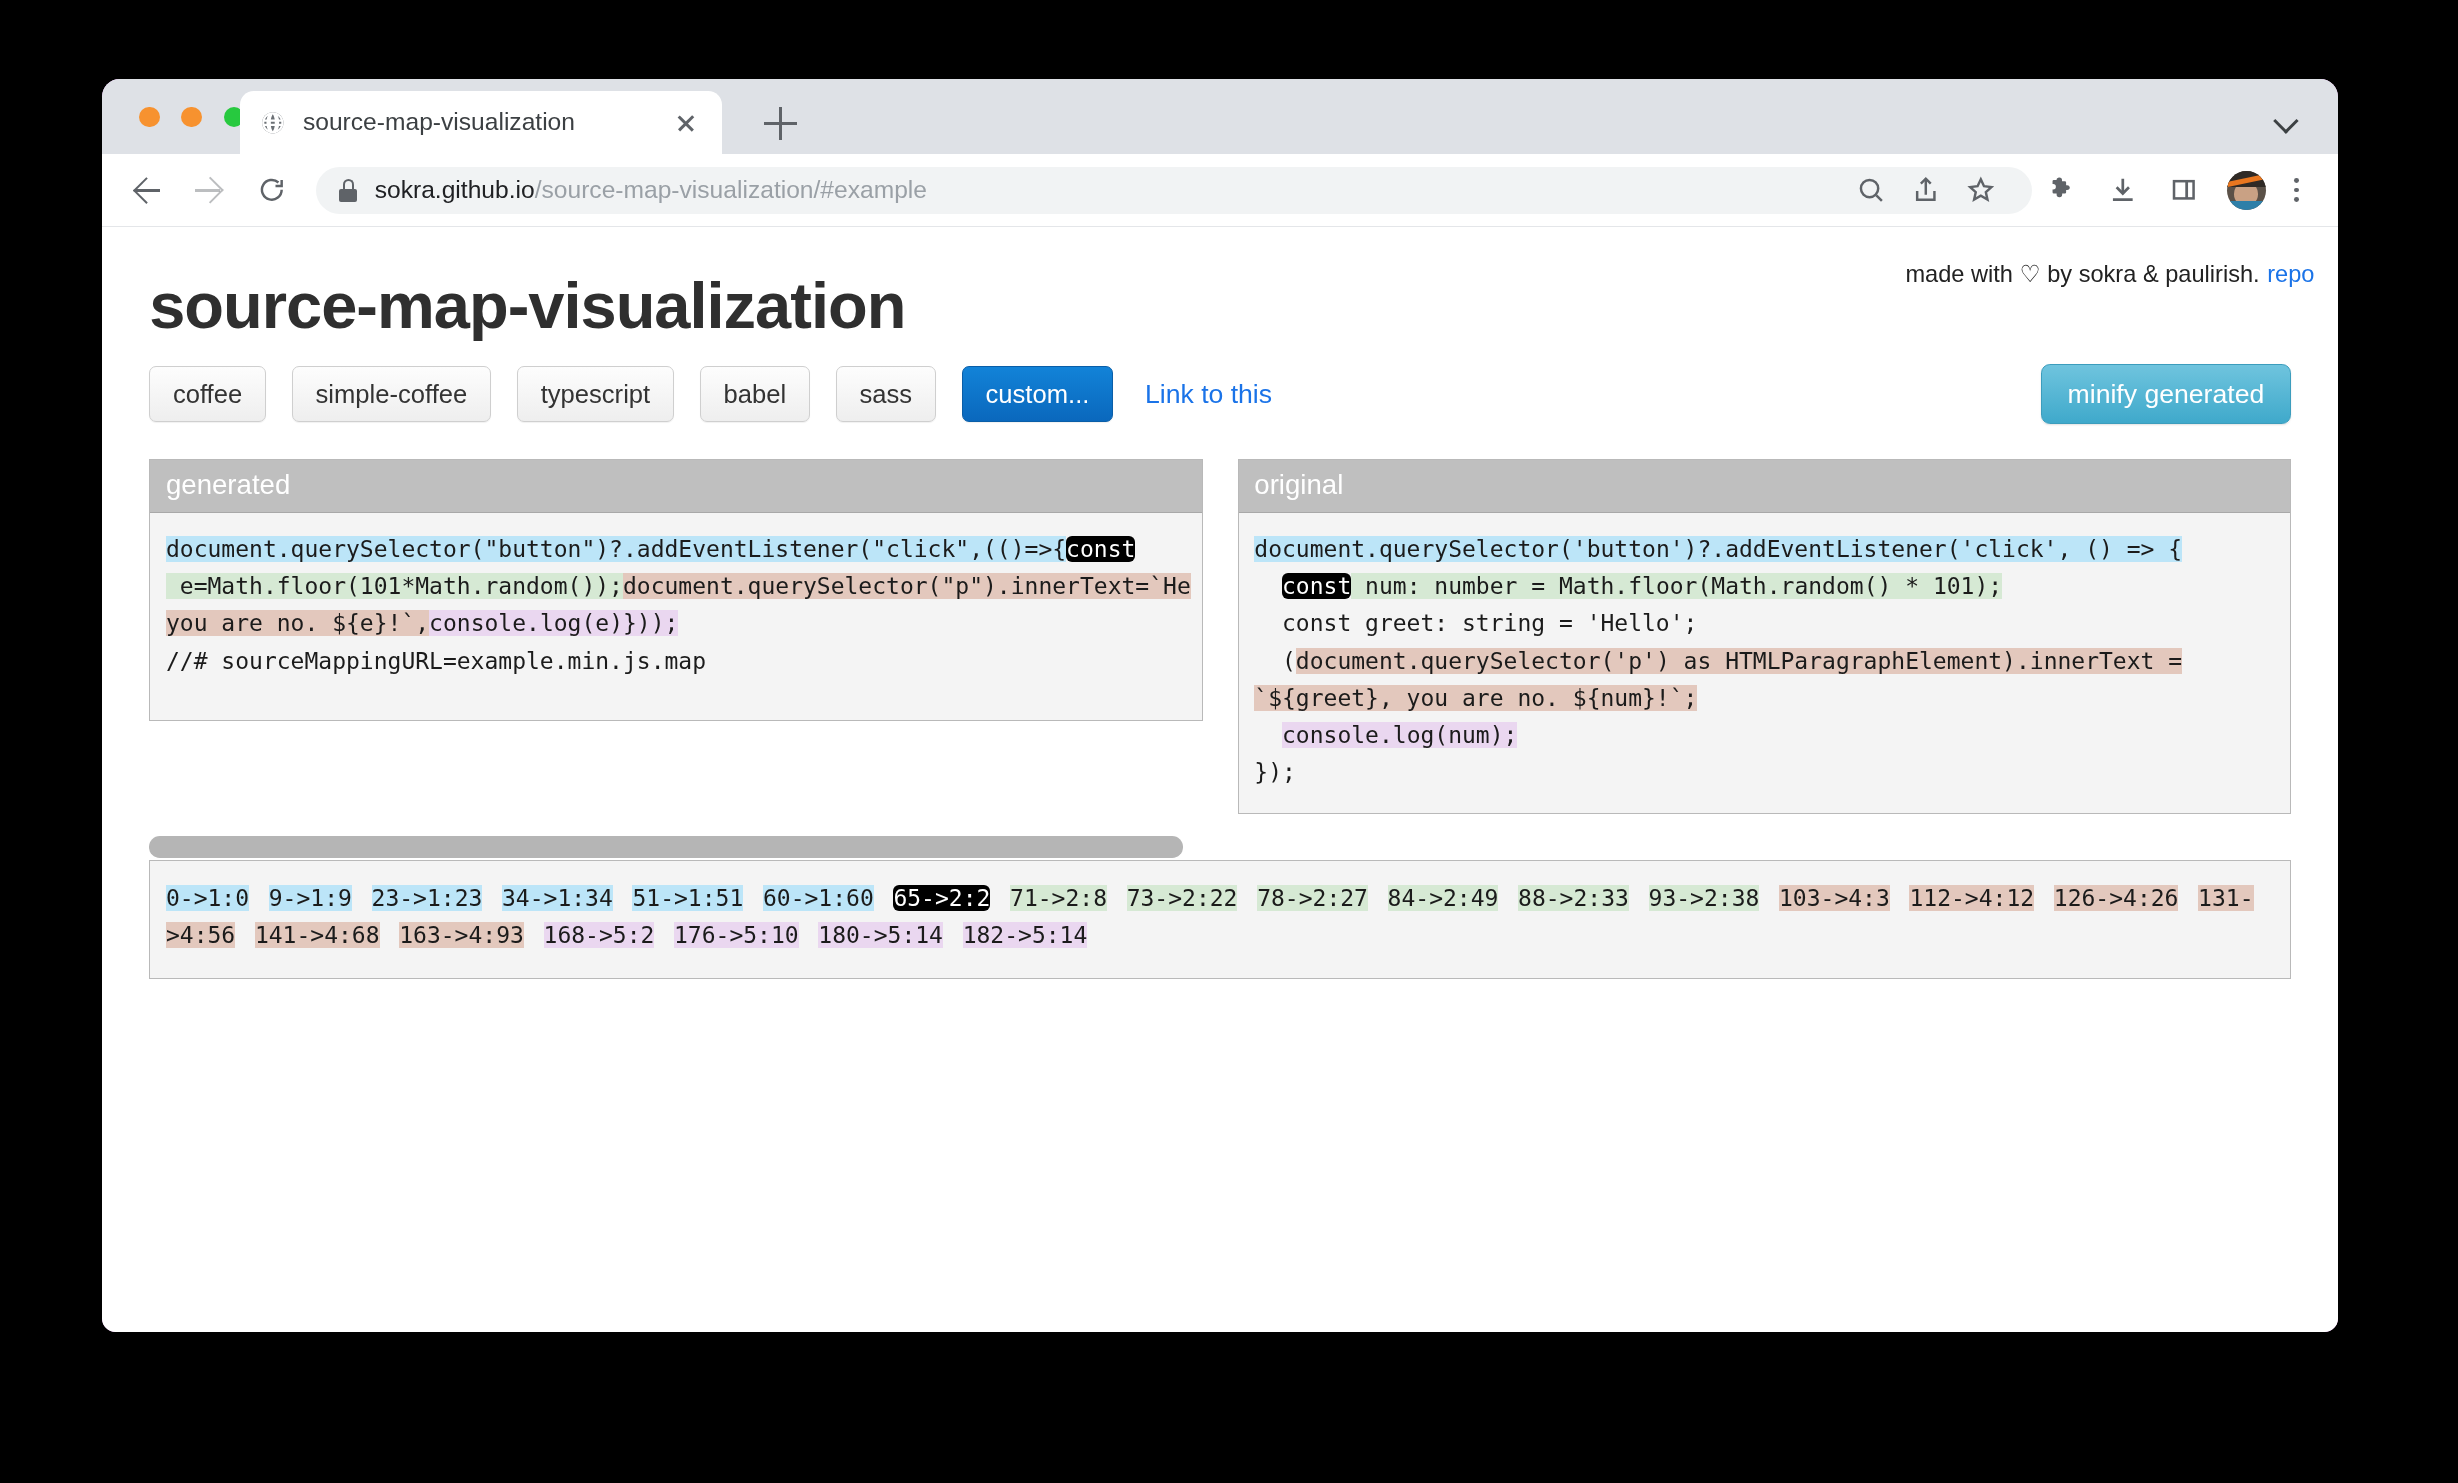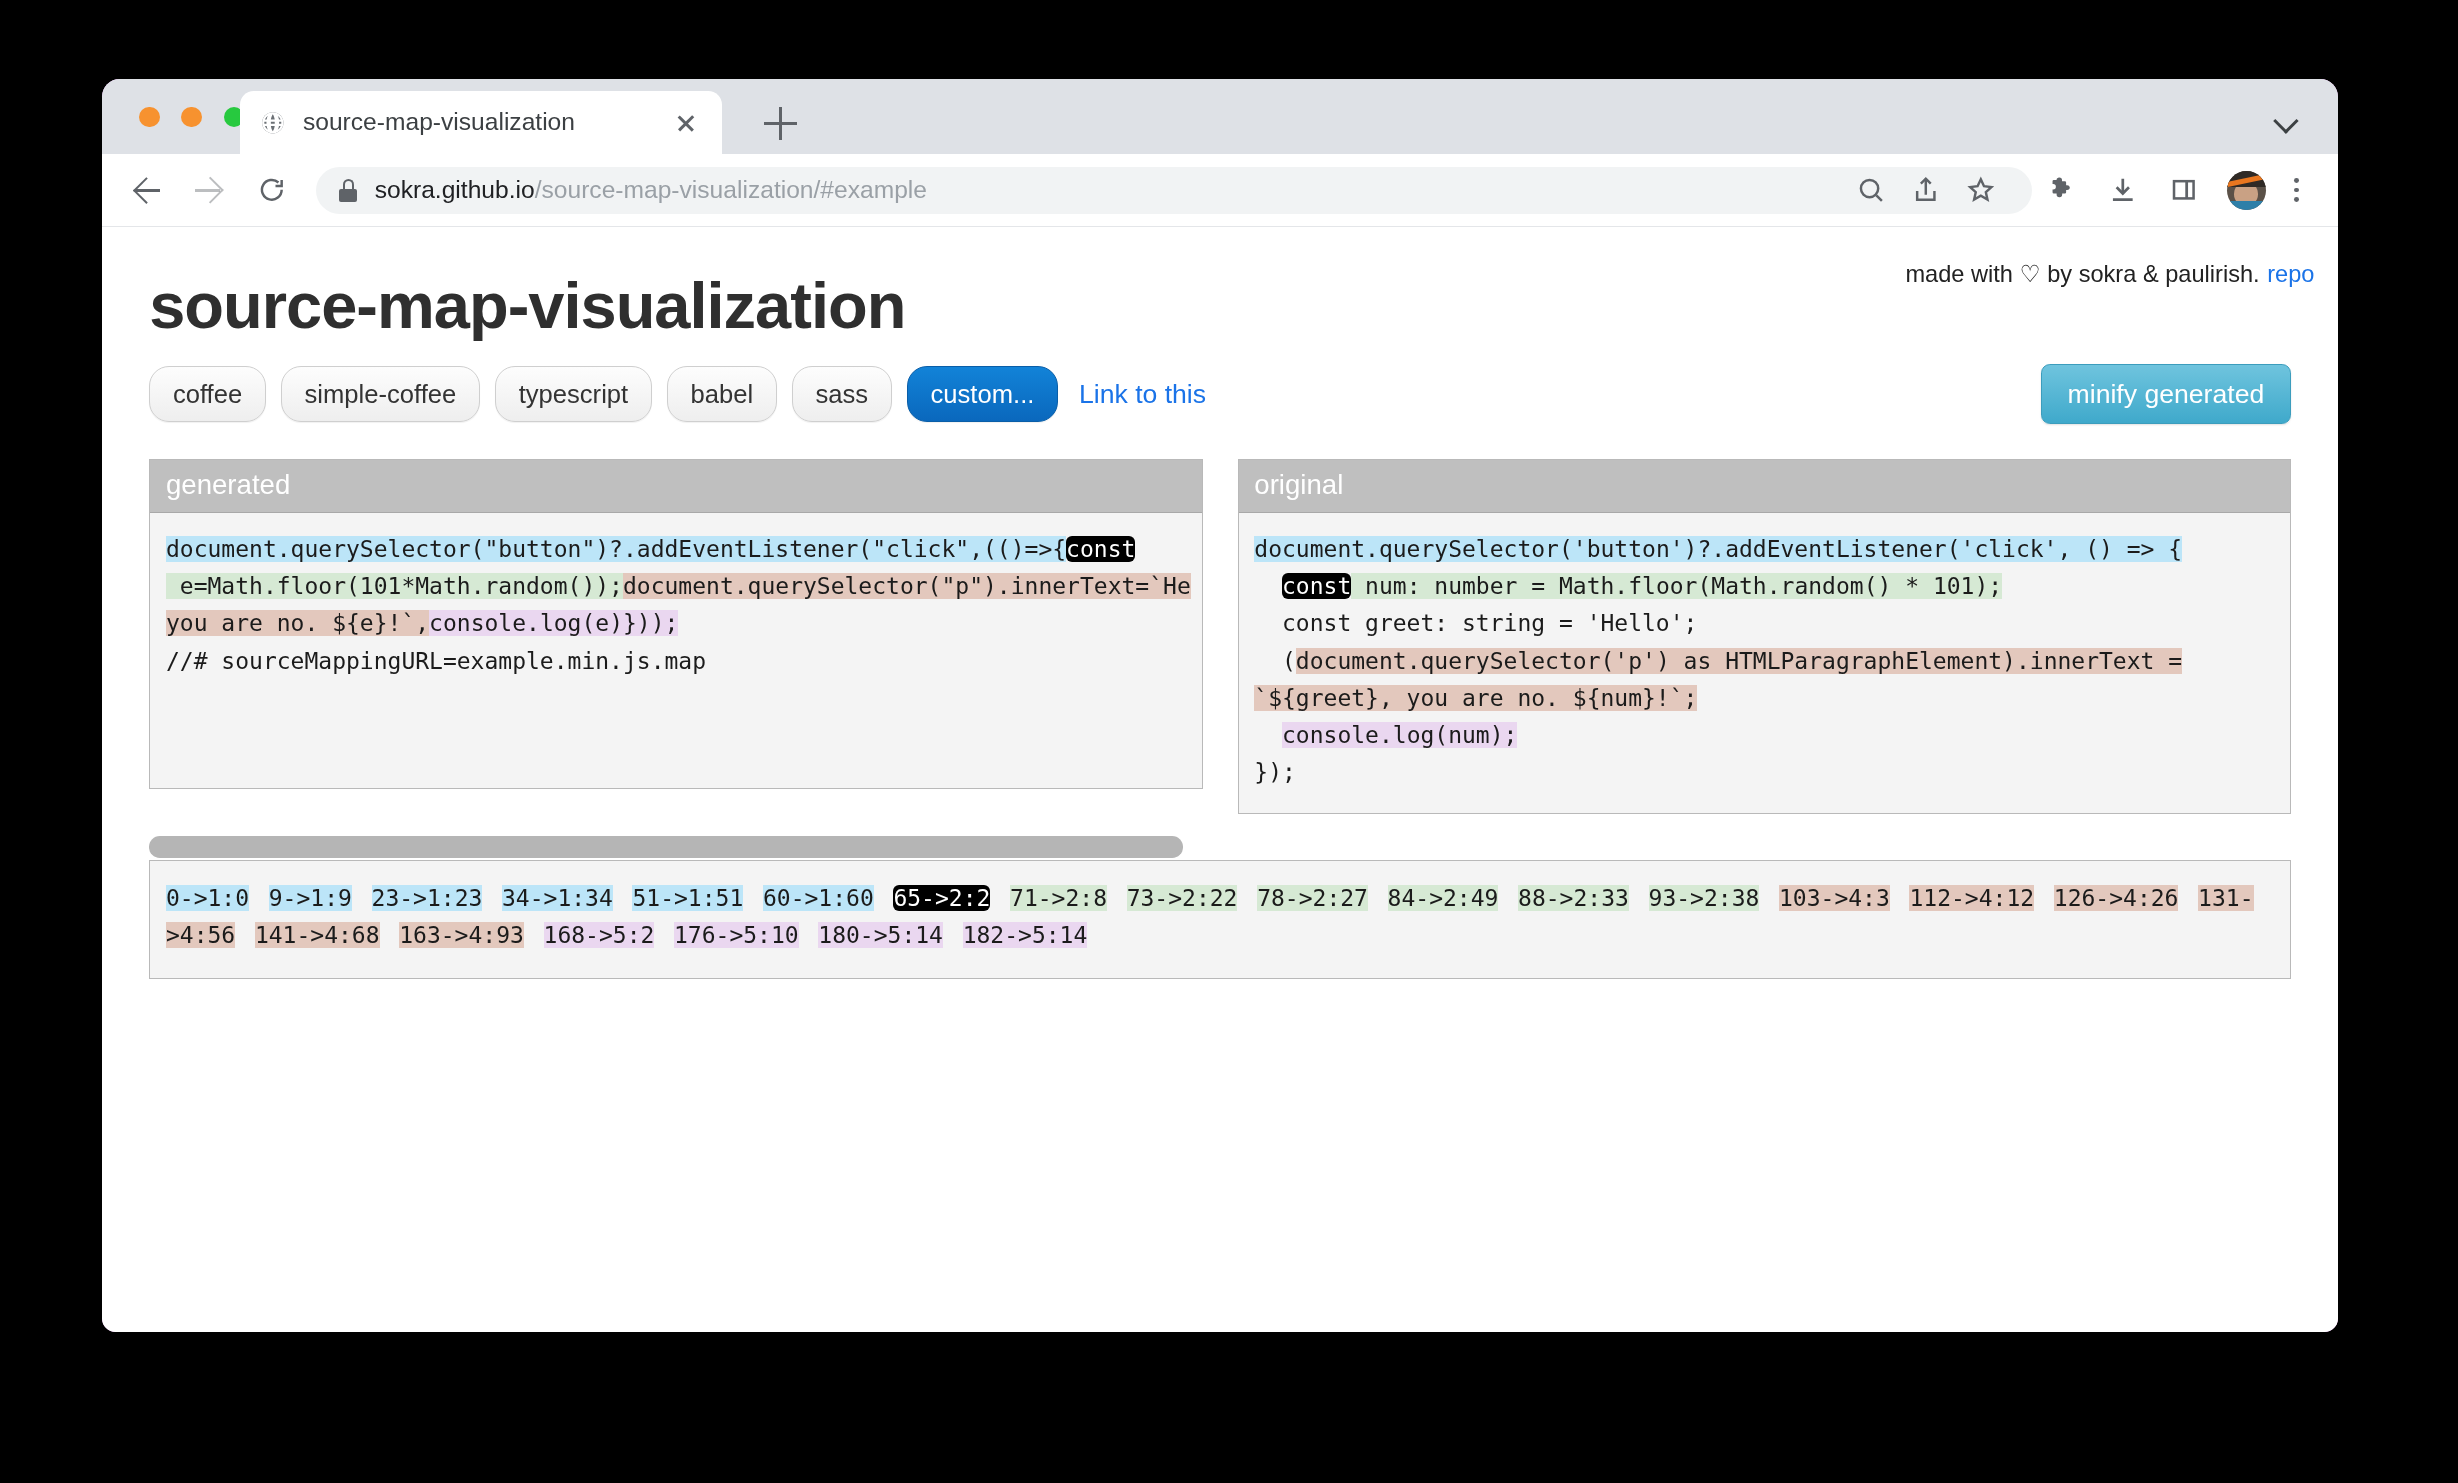--- a/index.html
+++ b/index.html
@@ -122,23 +122,23 @@
     font-family:"Liberation Sans Narrow","Liberation Sans",sans-serif;
     font-weight:700; font-size:65px; letter-spacing:-1px;
     color:#2f2f2f; line-height:1.05;
   }
   .btnrow { display:flex; align-items:center; padding:25.6px 0 0 23.6px; position:relative; }
   .btn {
     font-family:"Liberation Sans",sans-serif;
     font-size:25.6px; color:#333;
     background:linear-gradient(#fdfdfd,#eeeeee);
     border:1px solid #cfcfcf;
-    border-radius:20px;
+    border-radius:7px;
     padding:12.8px 22.7px;
-    margin-right:15px;
+    margin-right:26px;
     box-shadow:0 1px 1px rgba(0,0,0,.06);
     cursor:pointer;
   }
   .btn.active {
     background:linear-gradient(#1283d8,#0a68bd);
     border-color:#0a5ea8;
     color:#fff;
   }
   .linkthis { font-size:26.6px; color:#1a73e8; text-decoration:none; margin-left:5.9px; }
   .minify {
@@ -159,21 +159,21 @@
     border-bottom:1px solid #a8a8a8;
   }
   .code {
     font-family:"DejaVu Sans Mono","Liberation Mono",monospace;
     font-size:23px; line-height:1.62;
     color:#1b1b1b; padding:17.7px 15.8px 21.7px 15.8px;
     white-space:pre-wrap; word-break:normal;
     background:#f4f4f4;
   }
   .panel.generated .code { overflow:hidden; white-space:pre; }
-  .panel.generated { height:330px; overflow:hidden; }
+  .panel.generated { height:262px; overflow:hidden; }
   .hl-blue   { background:#bce5f8; }
   .hl-green  { background:#d6e9d4; }
   .hl-salmon { background:#e3c8bd; }
   .hl-purple { background:#ead7f0; }
   .hl-sel    { background:#000; color:#fff;border-radius:6px; }
   
   .hscroll-track { margin:21.7px 23.6px 0 23.6px; height:0; position:relative; }
   .hscroll-thumb {
     position:absolute; left:0; top:0; width:1034px; height:21.7px;
     background:#b5b5b5; border-radius:10.8px;

